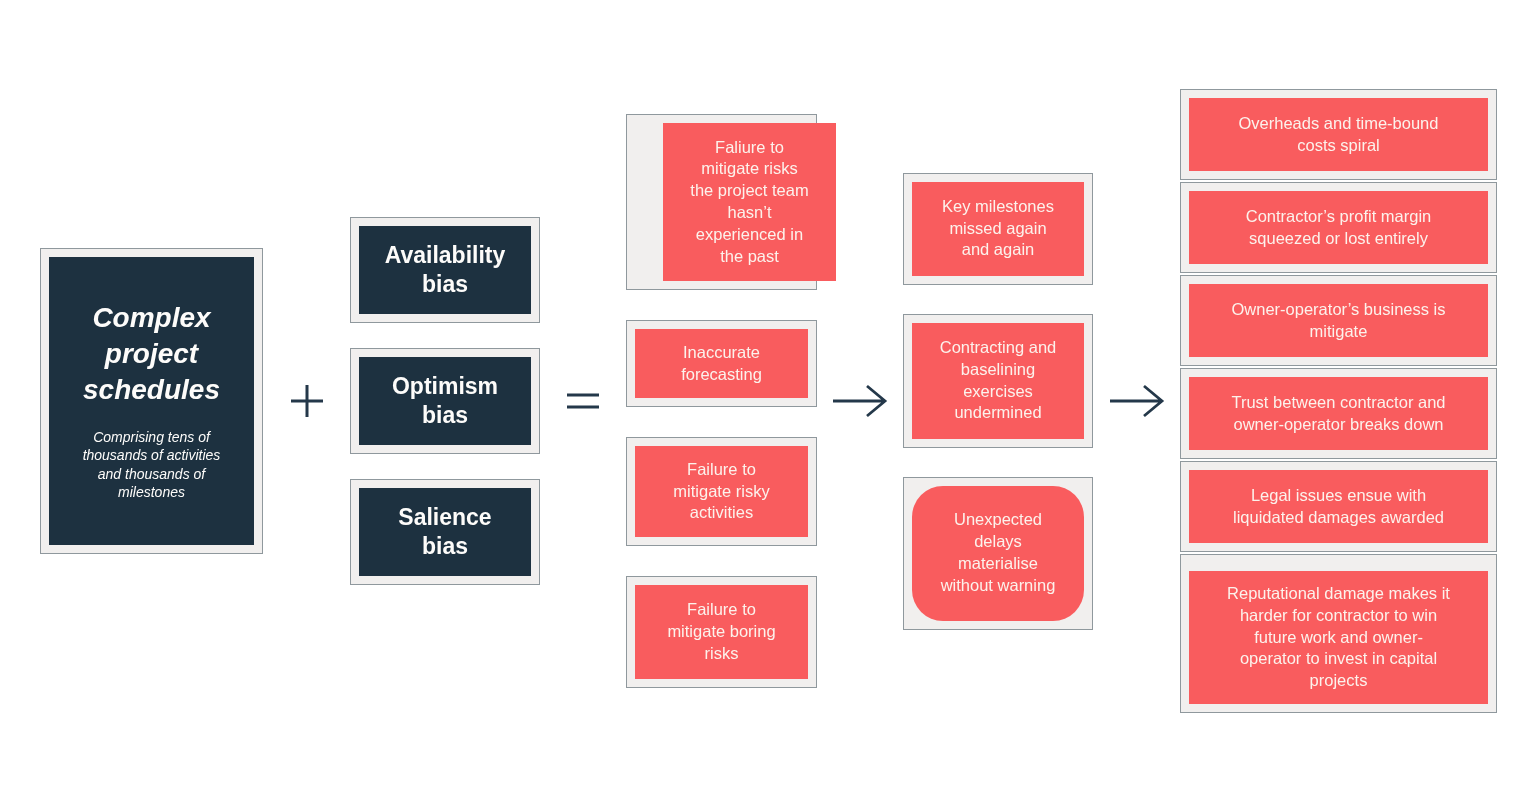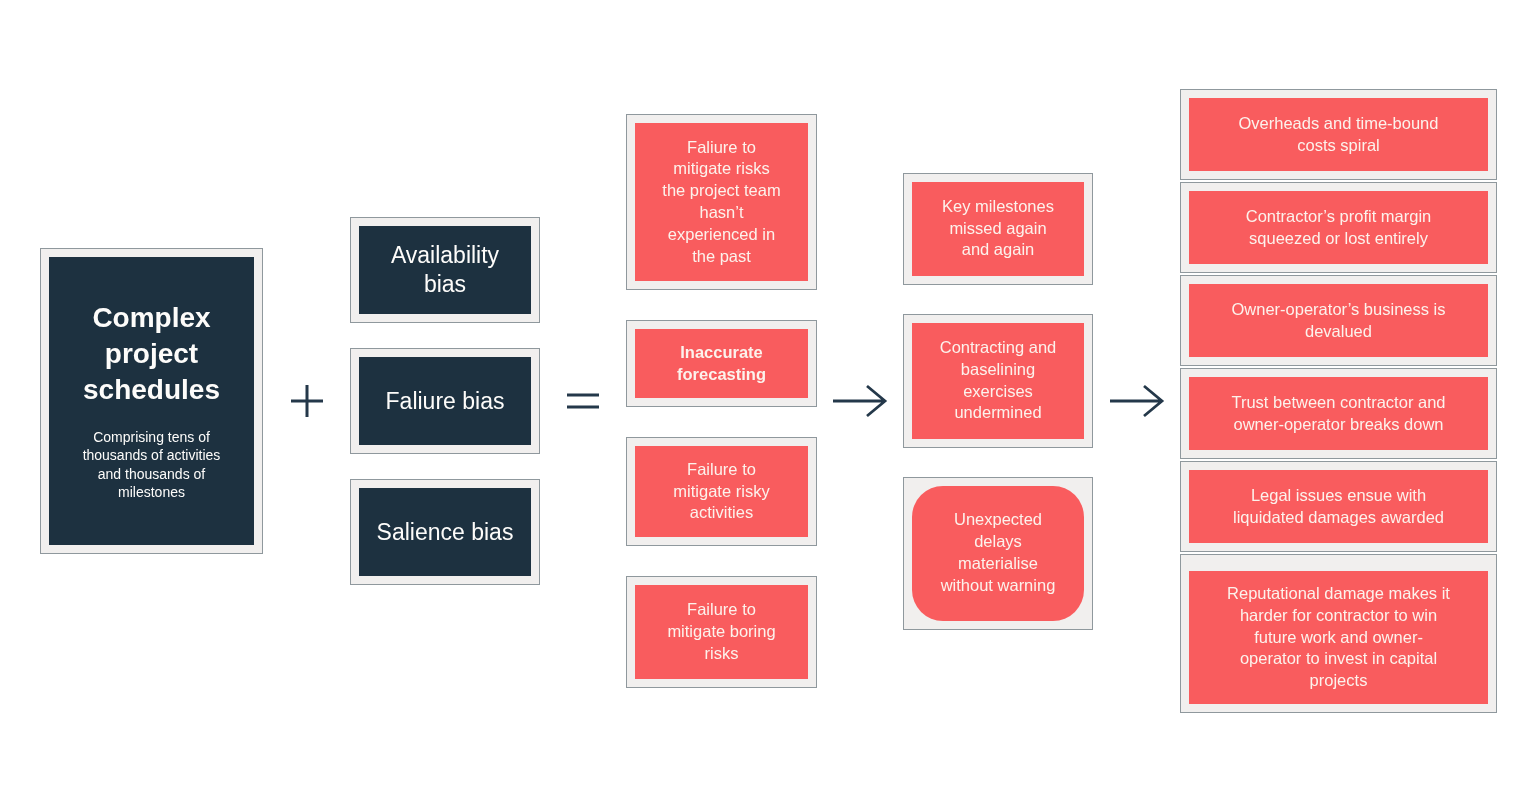--- a/index.html
+++ b/index.html
@@ -35,40 +35,40 @@
     width: 100%;
     display: flex; flex-direction: column;
     align-items: center; justify-content: center;
     text-align: center;
     padding: 6px 10px;
   }
   .dark { background: #1d3140; color: #fdfcfa; }
   .red  { background: #f95c5e; color: #fcf2ec; }
 
   
-  .ih288 { min-height: 288px; }
+  .ih288 { min-height: 288px; font-style: italic; }
   .ih88  { min-height: 88px; }
-  .ih158 { min-height: 158px; }
-  .ih69  { min-height: 69px; font-weight: bold; }
+  .ih158 { min-height: 158px; margin-left: 28px; }
+  .ih69  { min-height: 69px; }
   .ih91  { min-height: 91px; }
   .ih94  { min-height: 94px; }
   .ih116 { min-height: 116px; }
   .ih135 { min-height: 135px; border-radius: 31px; }
   .ih73  { min-height: 73px; align-items: center; }
   .ih133 { min-height: 133px; margin-top: 8px; }
 
   .box-title {
     font-size: 28px; font-weight: bold; line-height: 1.28;
     max-width: 185px; margin-bottom: 20px;
   }
   .box-subtitle {
     font-size: 14px; line-height: 1.33; max-width: 155px;
   }
   .bias-label {
-    font-size: 23px; font-weight: normal; line-height: 1.25; max-width: 145px;
+    font-size: 23px; font-weight: bold; line-height: 1.25; max-width: 145px;
   }
   .red-text {
     font-size: 16.5px; line-height: 1.32;
   }
   .col-failures .red-text, .col-symptoms .red-text { max-width: 122px; }
   .col-consequences .red-text { max-width: 226px; }
 </style>
 </head>
 <body>
 
@@ -90,21 +90,21 @@
   </div>
 
   <div class="col col-biases">
     <div class="frame">
       <div class="fill dark ih88">
         <div class="bias-label">Availability bias</div>
       </div>
     </div>
     <div class="frame">
       <div class="fill dark ih88">
-        <div class="bias-label">Faliure bias</div>
+        <div class="bias-label">Optimism bias</div>
       </div>
     </div>
     <div class="frame">
       <div class="fill dark ih88">
         <div class="bias-label">Salience bias</div>
       </div>
     </div>
   </div>
 
   <div class="op op-cell-2">
@@ -172,21 +172,21 @@
         <div class="red-text">Overheads and time-bound costs spiral</div>
       </div>
     </div>
     <div class="frame">
       <div class="fill red ih73">
         <div class="red-text">Contractor’s profit margin squeezed or lost entirely</div>
       </div>
     </div>
     <div class="frame">
       <div class="fill red ih73">
-        <div class="red-text">Owner-operator’s business is devalued</div>
+        <div class="red-text">Owner-operator’s business is mitigate</div>
       </div>
     </div>
     <div class="frame">
       <div class="fill red ih73">
         <div class="red-text">Trust between contractor and owner-operator breaks down</div>
       </div>
     </div>
     <div class="frame">
       <div class="fill red ih73">
         <div class="red-text">Legal issues ensue with liquidated damages awarded</div>

